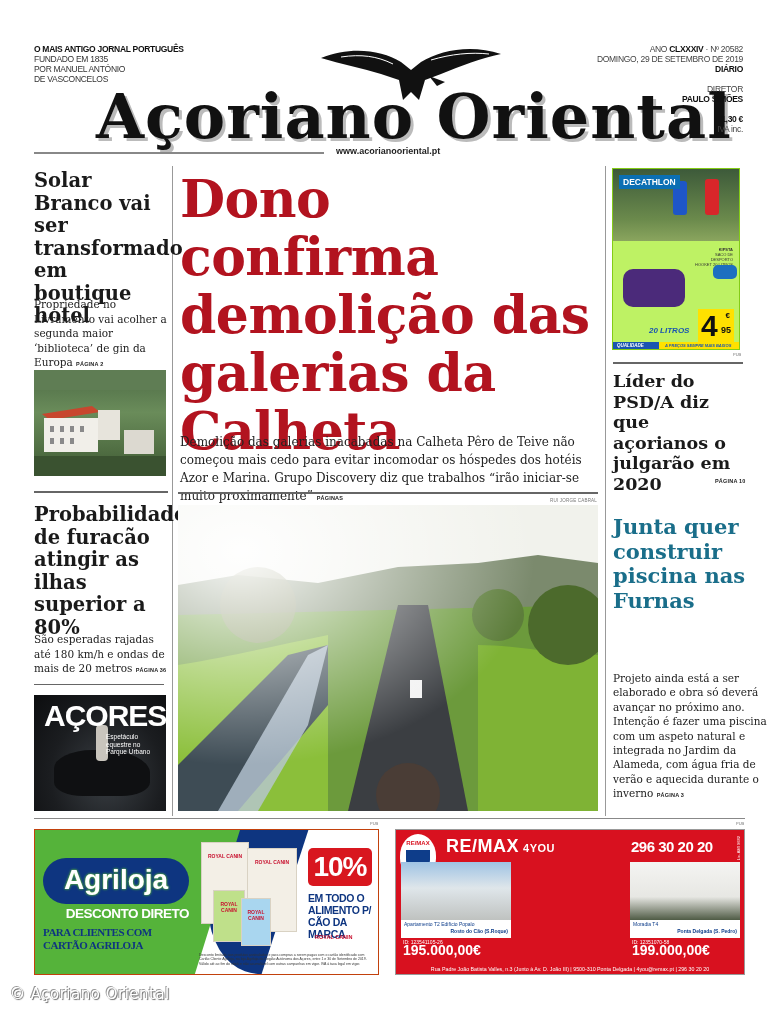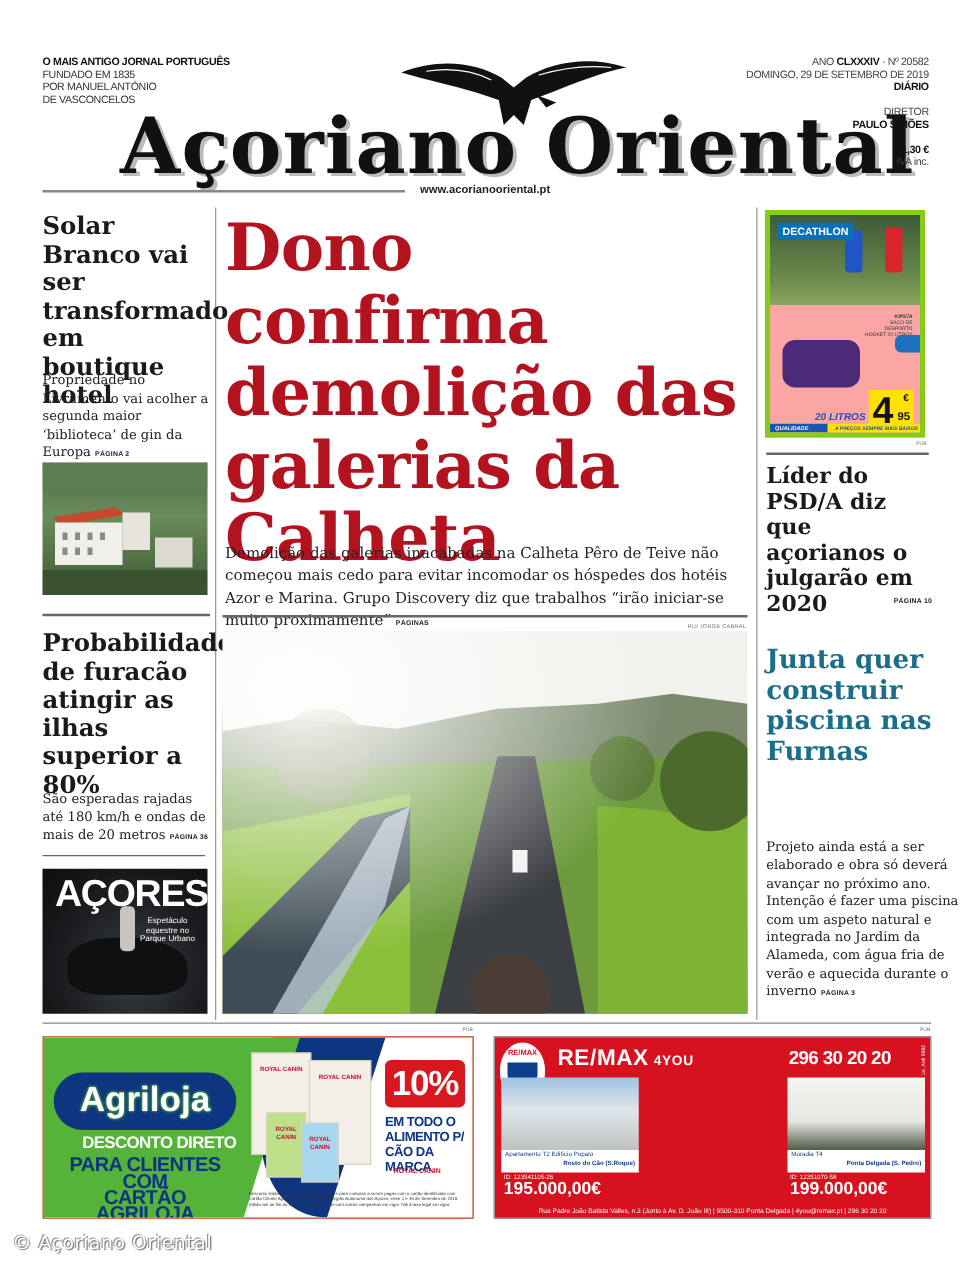--- a/index.html
+++ b/index.html
@@ -30,30 +30,30 @@
   .pg { font-family: "Liberation Sans", sans-serif; font-weight: bold; font-size: 5.5px; letter-spacing: 0.2px; }
 
   .main-head { left: 180px; top: 170px; width: 420px; font-weight: bold; font-size: 52px; line-height: 58px; color: #b2131f; letter-spacing: -0.5px; }
   .main-lead { left: 180px; top: 433px; width: 420px; font-size: 12px; line-height: 18px; color: #222; }
   .credit { font-family: "Liberation Sans", sans-serif; font-size: 4.5px; color: #777; letter-spacing: 0.2px; }
 
   .junta-head { left: 613px; top: 515px; width: 160px; font-weight: bold; font-size: 21px; line-height: 24.5px; color: #1a6e8a; }
   .junta-body { left: 613px; top: 671px; width: 160px; font-size: 10.5px; line-height: 14.4px; color: #222; }
 
   
-  .photo { overflow: hidden; text-align: center; }
+  .photo { overflow: hidden; }
   .photo-solar { left: 34px; top: 370px; width: 132px; height: 106px;
     background: linear-gradient(180deg, #4d6b45 0%, #6a8c5a 40%, #3f5a33 100%); }
   .photo-furnas { left: 178px; top: 505px; width: 420px; height: 306px;
     background: linear-gradient(180deg, #f4f6f2 0%, #eef0e8 18%, #a9b39b 30%, #5d7a49 45%, #7aa24a 60%, #3b4a2e 100%); }
   .photo-acores { left: 34px; top: 695px; width: 132px; height: 116px;
     background: radial-gradient(ellipse at 55% 70%, #3a3f44 0%, #1b1d20 55%, #0c0d0f 100%); }
 
   
-  .deca { left: 612px; top: 168px; width: 128px; height: 182px; border: 4px solid #84cc16; background: #fca5a5; overflow: hidden; }
+  .deca { left: 612px; top: 168px; width: 128px; height: 182px; border: 1px solid #84cc16; background: #bef264; overflow: hidden; }
   .deca-top { position: absolute; left: 0; top: 0; width: 100%; height: 72px; background: linear-gradient(180deg, #3d5a3a 0%, #6b8a4c 70%, #8aa55e 100%); }
   .deca-logo { position: absolute; left: 6px; top: 6px; background: #0b6fb3; color: #fff; font-family: "Liberation Sans", sans-serif; font-weight: bold; font-size: 8.5px; padding: 2px 4px; }
   .deca-player1 { position: absolute; left: 60px; top: 12px; width: 14px; height: 34px; background: #1e56c8; border-radius: 3px; }
   .deca-player2 { position: absolute; left: 92px; top: 10px; width: 14px; height: 36px; background: #d8262a; border-radius: 3px; }
   .deca-kipsta { position: absolute; right: 6px; top: 78px; text-align: right; font-family: "Liberation Sans", sans-serif; font-size: 4px; line-height: 5px; color: #333; }
   .deca-bag { position: absolute; left: 10px; top: 100px; width: 62px; height: 38px; background: #4b2a7a; border-radius: 10px; }
   .deca-bag2 { position: absolute; left: 100px; top: 96px; width: 24px; height: 14px; background: #1d6fc0; border-radius: 5px; }
   .deca-litros { position: absolute; left: 36px; top: 157px; font-family: "Liberation Sans", sans-serif; font-weight: bold; font-style: italic; font-size: 8px; color: #1a55b0; }
   .deca-price { position: absolute; right: 5px; top: 140px; width: 36px; height: 34px; background: #ffe100; font-family: "Liberation Sans", sans-serif; font-weight: bold; color: #111; }
   .deca-price .big { position: absolute; left: 3px; top: 0; font-size: 30px; line-height: 34px; }
@@ -71,21 +71,21 @@
   .horse { position: absolute; left: 20px; top: 55px; width: 96px; height: 46px; background: #0f1012; border-radius: 40% 50% 30% 30%; }
   .rider { position: absolute; left: 62px; top: 30px; width: 12px; height: 36px; background: #c9c5bd; border-radius: 4px; }
 
   
   .agri { left: 34px; top: 829px; width: 345px; height: 146px; border: 1px solid #c2410c; background: #fff; overflow: hidden; }
   .agri-swoosh { position: absolute; left: 160px; top: 0; width: 90px; height: 100%; background: #0e3580; border-radius: 0 0 0 100%; transform: skewX(-18deg); }
   .agri-green2 { position: absolute; left: 0; top: 0; width: 205px; height: 100%; background: #55b33a; clip-path: polygon(0 0, 100% 0, 78% 100%, 0 100%); }
   .agri-logo { position: absolute; left: 8px; top: 28px; width: 146px; height: 46px; background: #0e3580; border-radius: 24px; }
   .agri-logo span { position: absolute; left: 0; top: 6px; width: 100%; text-align: center; font-family: "Liberation Sans", sans-serif; font-weight: bold; font-size: 28px; color: #fff; text-shadow: 0 0 2px #55b33a, 0 0 3px #55b33a; }
   .agri-l1 { position: absolute; left: 8px; top: 76px; width: 146px; text-align: right; font-family: "Liberation Sans", sans-serif; font-weight: bold; font-size: 13.5px; color: #fff; letter-spacing: -0.5px; }
-  .agri-l2 { position: absolute; left: 8px; top: 96px; width: 146px; text-align: center; font-family: Liberation Sans, sans-serif; font-weight: bold; font-size: 16px; line-height: 13px; color: #0e3580; letter-spacing: -0.5px; }
+  .agri-l2 { position: absolute; left: 8px; top: 96px; width: 146px; text-align: left; font-family: Liberation Serif, serif; font-weight: bold; font-size: 11px; line-height: 13px; color: #0e3580; letter-spacing: -0.5px; }
   .royal-bags { position: absolute; left: 166px; top: 12px; width: 100px; height: 106px; }
   .rbag { position: absolute; background: #f3efe6; border: 1px solid #d9d2c3; }
   .rbag .rc { position: absolute; left: 0; top: 10px; width: 100%; text-align: center; font-family: "Liberation Sans", sans-serif; font-weight: bold; font-size: 5px; color: #c8102e; }
   .agri-pct { position: absolute; left: 273px; top: 18px; width: 64px; height: 38px; background: #d8171f; border-radius: 5px; color: #fff; font-family: "Liberation Sans", sans-serif; font-weight: bold; font-size: 28px; text-align: center; line-height: 38px; letter-spacing: -1px; }
   .agri-em { position: absolute; left: 273px; top: 62px; font-family: "Liberation Sans", sans-serif; font-weight: bold; font-size: 10.5px; line-height: 12px; color: #0e3580; letter-spacing: -0.4px; }
   .agri-rc { position: absolute; left: 280px; top: 104px; font-family: "Liberation Sans", sans-serif; font-weight: bold; font-size: 5.5px; color: #c8102e; }
   .agri-fine { position: absolute; left: 164px; top: 123px; width: 176px; font-family: "Liberation Sans", sans-serif; font-size: 3.5px; line-height: 4.3px; color: #333; }
 
   
   .remax { left: 395px; top: 829px; width: 350px; height: 146px; background: #d8111f; border: 1px solid #999; overflow: hidden; }

